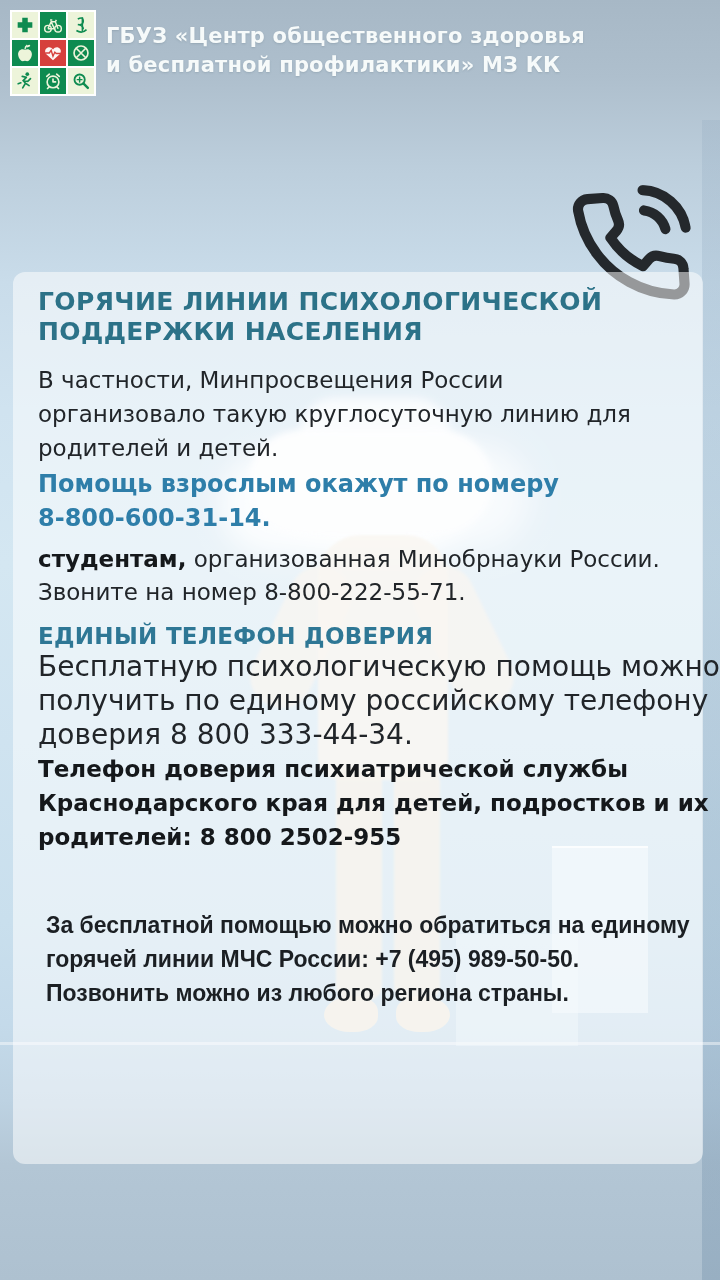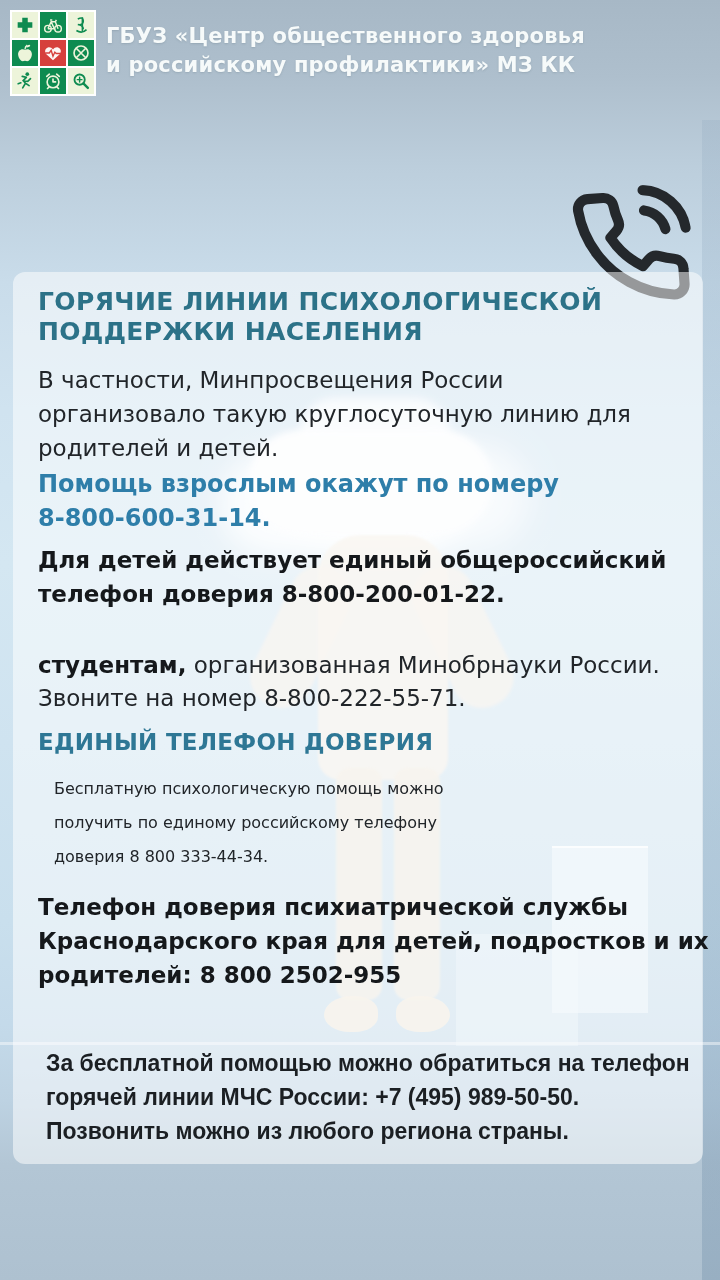--- a/index.html
+++ b/index.html
@@ -61,21 +61,21 @@
   .ln { white-space:nowrap; }
   .h1 { color:#2c7288; font-size:25px; font-weight:700; line-height:30px;
     letter-spacing:.4px; margin:0 0 16px 0; }
   .intro { color:#212529; font-size:23px; font-weight:400; line-height:34px; margin:0 0 2px 0; }
   .blue { color:#2e7ea9; font-size:24px; font-weight:700; line-height:34px; margin:0 0 8px 0; }
   .boldp { color:#15181b; font-size:23px; font-weight:700; line-height:34px; margin:0 0 38px 0; }
   .students { color:#212529; font-size:23px; font-weight:400; line-height:33px; margin:0 0 13px 0; }
   .students b { font-weight:700; color:#15181b; }
   .h2 { color:#2e7795; font-size:23px; font-weight:700; line-height:28px;
     letter-spacing:.3px; margin:0; }
-  .unified { color:#212529; font-size:16px; font-weight:400; line-height:34px; margin:16px; }
+  .unified { color:#212529; font-size:28px; font-weight:400; line-height:34px; margin:0; }
   .psych { color:#15181b; font-size:23px; font-weight:700; line-height:34px; margin:0; }
   .emergency { font-family:"Liberation Sans", sans-serif; color:#1b1f23;
     font-size:23px; font-weight:700; line-height:34px; margin:54px 0 0 8px; }
 </style>
 </head>
 <body>
 
 <div class="screen">
 
   <div class="bg">
@@ -150,21 +150,21 @@
       <svg viewBox="0 0 24 24" fill="none" stroke="#0e8b50" stroke-linecap="round">
         <circle cx="10.5" cy="10.5" r="5.6" stroke-width="2"></circle>
         <path d="M14.8 14.8 L19.5 19.5" stroke-width="2.6"></path>
         <path d="M10.5 8 v5 M8 10.5 h5" stroke-width="1.6"></path>
       </svg>
     </div>
   </div>
 
   <div class="org">
     <div class="ln">ГБУЗ «Центр общественного здоровья</div>
-    <div class="ln">и российскому профилактики» МЗ КК</div>
+    <div class="ln">и бесплатной профилактики» МЗ КК</div>
   </div>
 
   <svg class="phone" viewBox="0 0 24 24" fill="none" stroke="#24282c" stroke-width="2" stroke-linecap="round" stroke-linejoin="round">
     <path d="M22 16.92v3a2 2 0 0 1-2.18 2 19.79 19.79 0 0 1-8.63-3.07 19.5 19.5 0 0 1-6-6A19.79 19.79 0 0 1 2.12 4.18 2 2 0 0 1 4.11 2h3a2 2 0 0 1 2 1.72c.127.96.361 1.903.7 2.81a2 2 0 0 1-.45 2.11L8.09 9.91a16 16 0 0 0 6 6l1.27-1.27a2 2 0 0 1 2.11-.45c.907.339 1.85.573 2.81.7A2 2 0 0 1 22 16.92z"></path>
     <path d="M15.05 5A5 5 0 0 1 19 8.95"></path>
     <path d="M15.05 1A9 9 0 0 1 23 8.94"></path>
   </svg>
 
   <div class="card">
 
@@ -177,24 +177,20 @@
       <div class="ln">В частности, Минпросвещения России</div>
       <div class="ln">организовало такую круглосуточную линию для</div>
       <div class="ln">родителей и детей.</div>
     </div>
 
     <div class="blue">
       <div class="ln">Помощь взрослым окажут по номеру</div>
       <div class="ln">8-800-600-31-14.</div>
     </div>
 
-    <div class="boldp">
-      <div class="ln">Для детей действует единый общероссийский</div>
-      <div class="ln">телефон доверия 8-800-200-01-22.</div>
-    </div>
 
     <div class="students">
       <div class="ln"><b>студентам,</b><span> организованная Минобрнауки России.</span></div>
       <div class="ln">Звоните на номер 8-800-222-55-71.</div>
     </div>
 
     <div class="h2">ЕДИНЫЙ ТЕЛЕФОН ДОВЕРИЯ</div>
 
     <div class="unified">
       <div class="ln">Бесплатную психологическую помощь можно</div>
@@ -202,19 +198,19 @@
       <div class="ln">доверия 8 800 333-44-34.</div>
     </div>
 
     <div class="psych">
       <div class="ln">Телефон доверия психиатрической службы</div>
       <div class="ln">Краснодарского края для детей, подростков и их</div>
       <div class="ln">родителей: 8 800 2502-955</div>
     </div>
 
     <div class="emergency">
-      <div class="ln">За бесплатной помощью можно обратиться на телефон</div>
+      <div class="ln">За бесплатной помощью можно обратиться на единому</div>
       <div class="ln">горячей линии МЧС России: +7 (495) 989-50-50.</div>
       <div class="ln">Позвонить можно из любого региона страны.</div>
     </div>
 
   </div>
 </div>
 
 </body></html>

